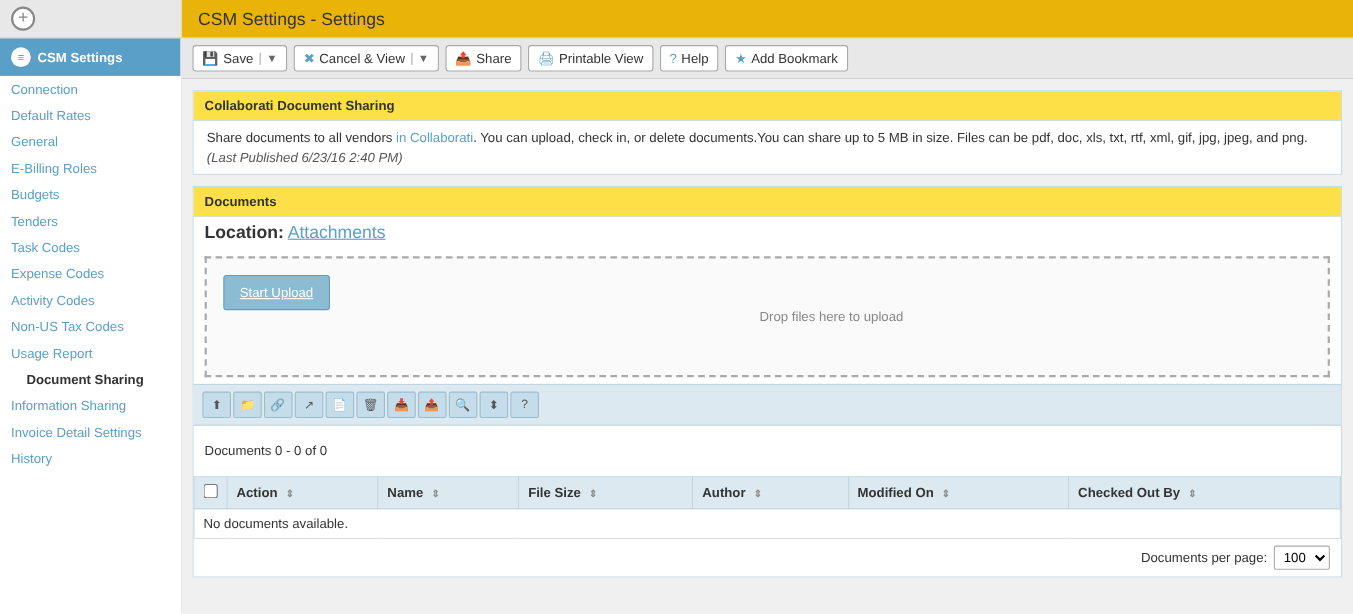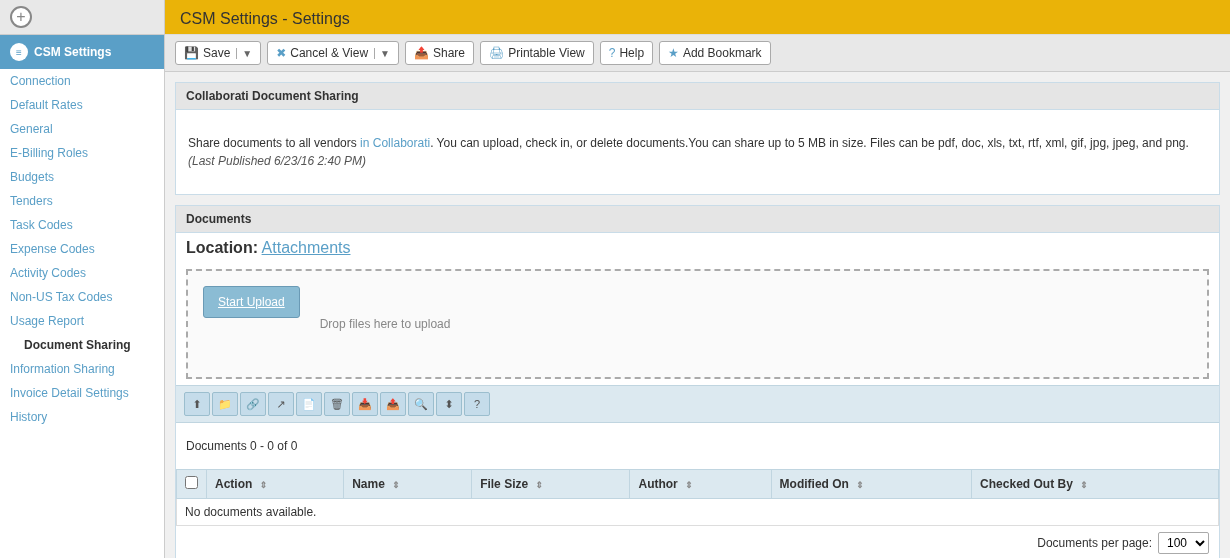--- a/index.html
+++ b/index.html
@@ -112,29 +112,29 @@
       background: #f0f0f0;
     }
 
     
     .section-box {
       background: #fff;
       border: 1px solid #c9dce8;
       margin-bottom: 10px;
     }
     .section-header {
-      background: #e5e5e5;
+      background: #fde047;
       padding: 6px 10px;
       font-weight: bold;
       font-size: 12px;
       color: #333;
       border-bottom: 1px solid #c9dce8;
     }
     .section-body {
-      padding: 24px 12px;
+      padding: 6px 12px;
       font-size: 12px;
       line-height: 1.5;
       color: #333;
     }
     .section-body a, .link-text { color: #5a9fc7; text-decoration: none; }
     .section-body .italic { font-style: italic; color: #555; }
 
     
     .location-row {
       padding: 6px 10px;
@@ -162,21 +162,21 @@
       padding: 8px 14px;
       cursor: pointer;
       font-size: 12px;
       align-self: flex-start;
       text-decoration: underline;
     }
     .drop-hint {
       color: #888;
       font-size: 12px;
       flex: 1;
-      text-align: left;
+      text-align: center;
     }
 
     
     .doc-toolbar {
       display: flex;
       gap: 2px;
       padding: 6px 8px;
       background: #dce9f0;
       border-top: 1px solid #c0d5e0;
       border-bottom: 1px solid #c0d5e0;

